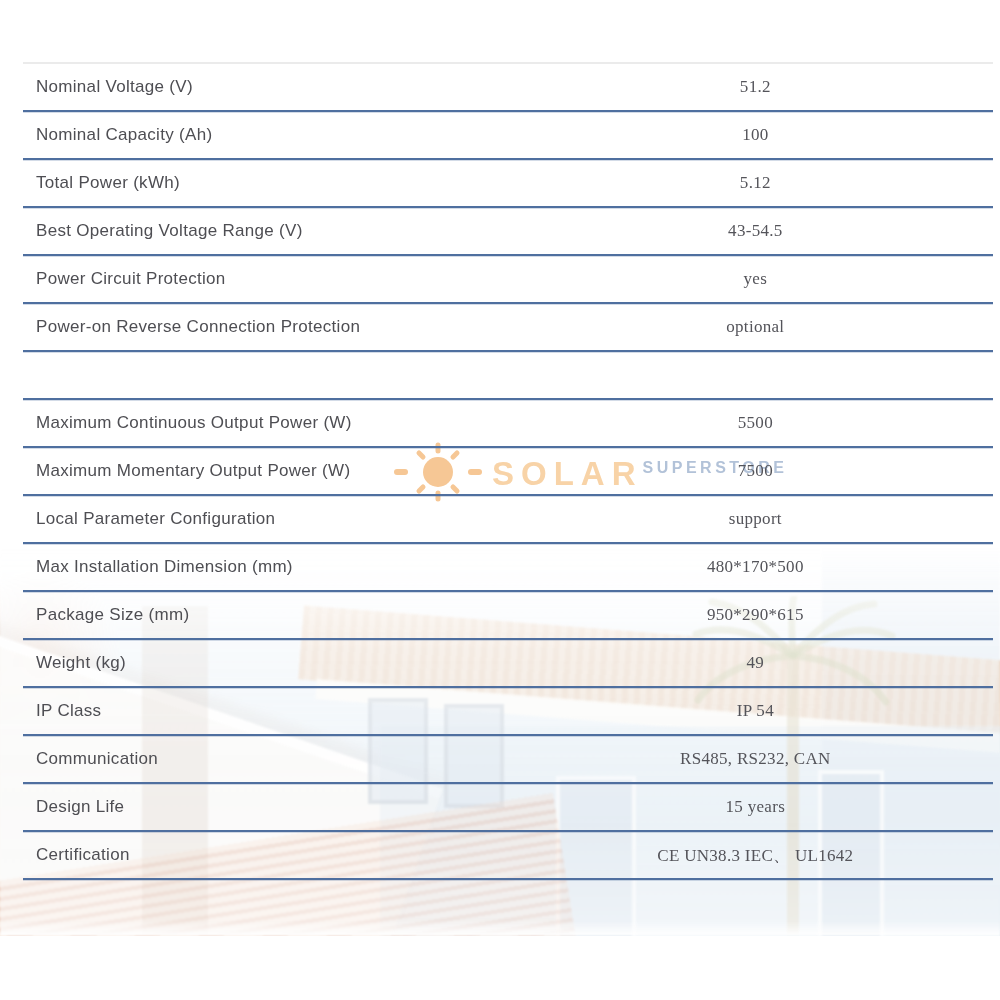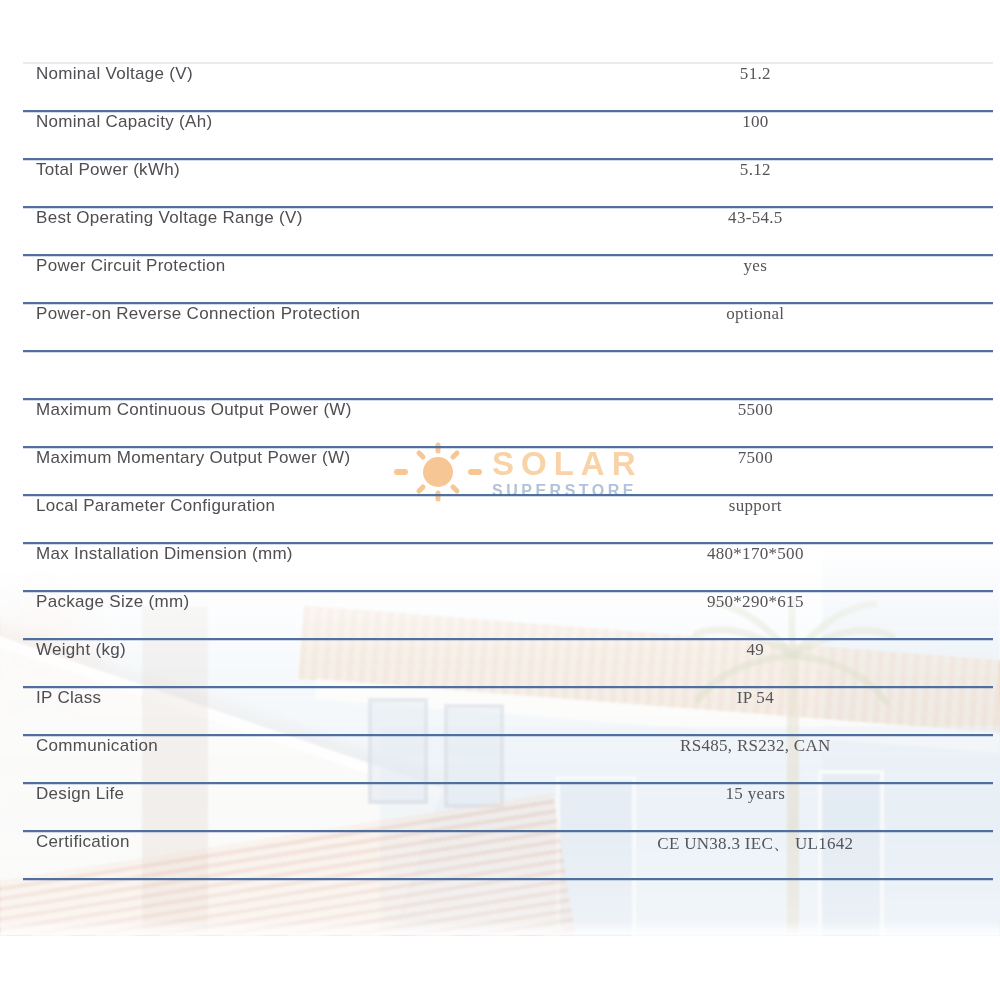--- a/index.html
+++ b/index.html
@@ -85,37 +85,37 @@
       rgba(255,255,255,0.6) 28%, rgba(255,255,255,0.46) 70%,
       rgba(255,255,255,0.6) 96%, #ffffff 100%);
   }
 
   
   .watermark{
     position:absolute;left:392px;top:441px;z-index:1;
     display:flex;align-items:center;
   }
   .wm-sun{flex:0 0 auto;}
-  .wm-text{margin-left:8px;display:flex;flex-direction:column;}
+  .wm-text{margin-left:8px;display:flex;flex-direction:row;}
   .wm-line1{
     font-size:33px;font-weight:bold;letter-spacing:7px;line-height:1;
     color:var(--logo-orange);
   }
   .wm-line2{
     font-size:16px;font-weight:bold;letter-spacing:3.5px;line-height:1;
     color:var(--logo-blue);margin-top:3px;
   }
 
   
   .spec-table{
     position:absolute;left:23px;top:62px;width:970px;z-index:2;
     border-top:2px solid var(--table-top-line);
   }
   .row{
-    display:flex;align-items:flex-start;height:46px;
+    display:flex;align-items:center;height:46px;
     border-bottom:2px solid var(--row-line);
     box-shadow:0 1px 0 rgba(79,111,159,0.25);
   }
   .cell{font-size:17px;letter-spacing:0.3px;}
   .cell.label{
     flex:0 0 51%;padding-left:13px;box-sizing:border-box;
     color:var(--label-text);text-align:left;
     white-space:nowrap;
   }
   .cell.value{

